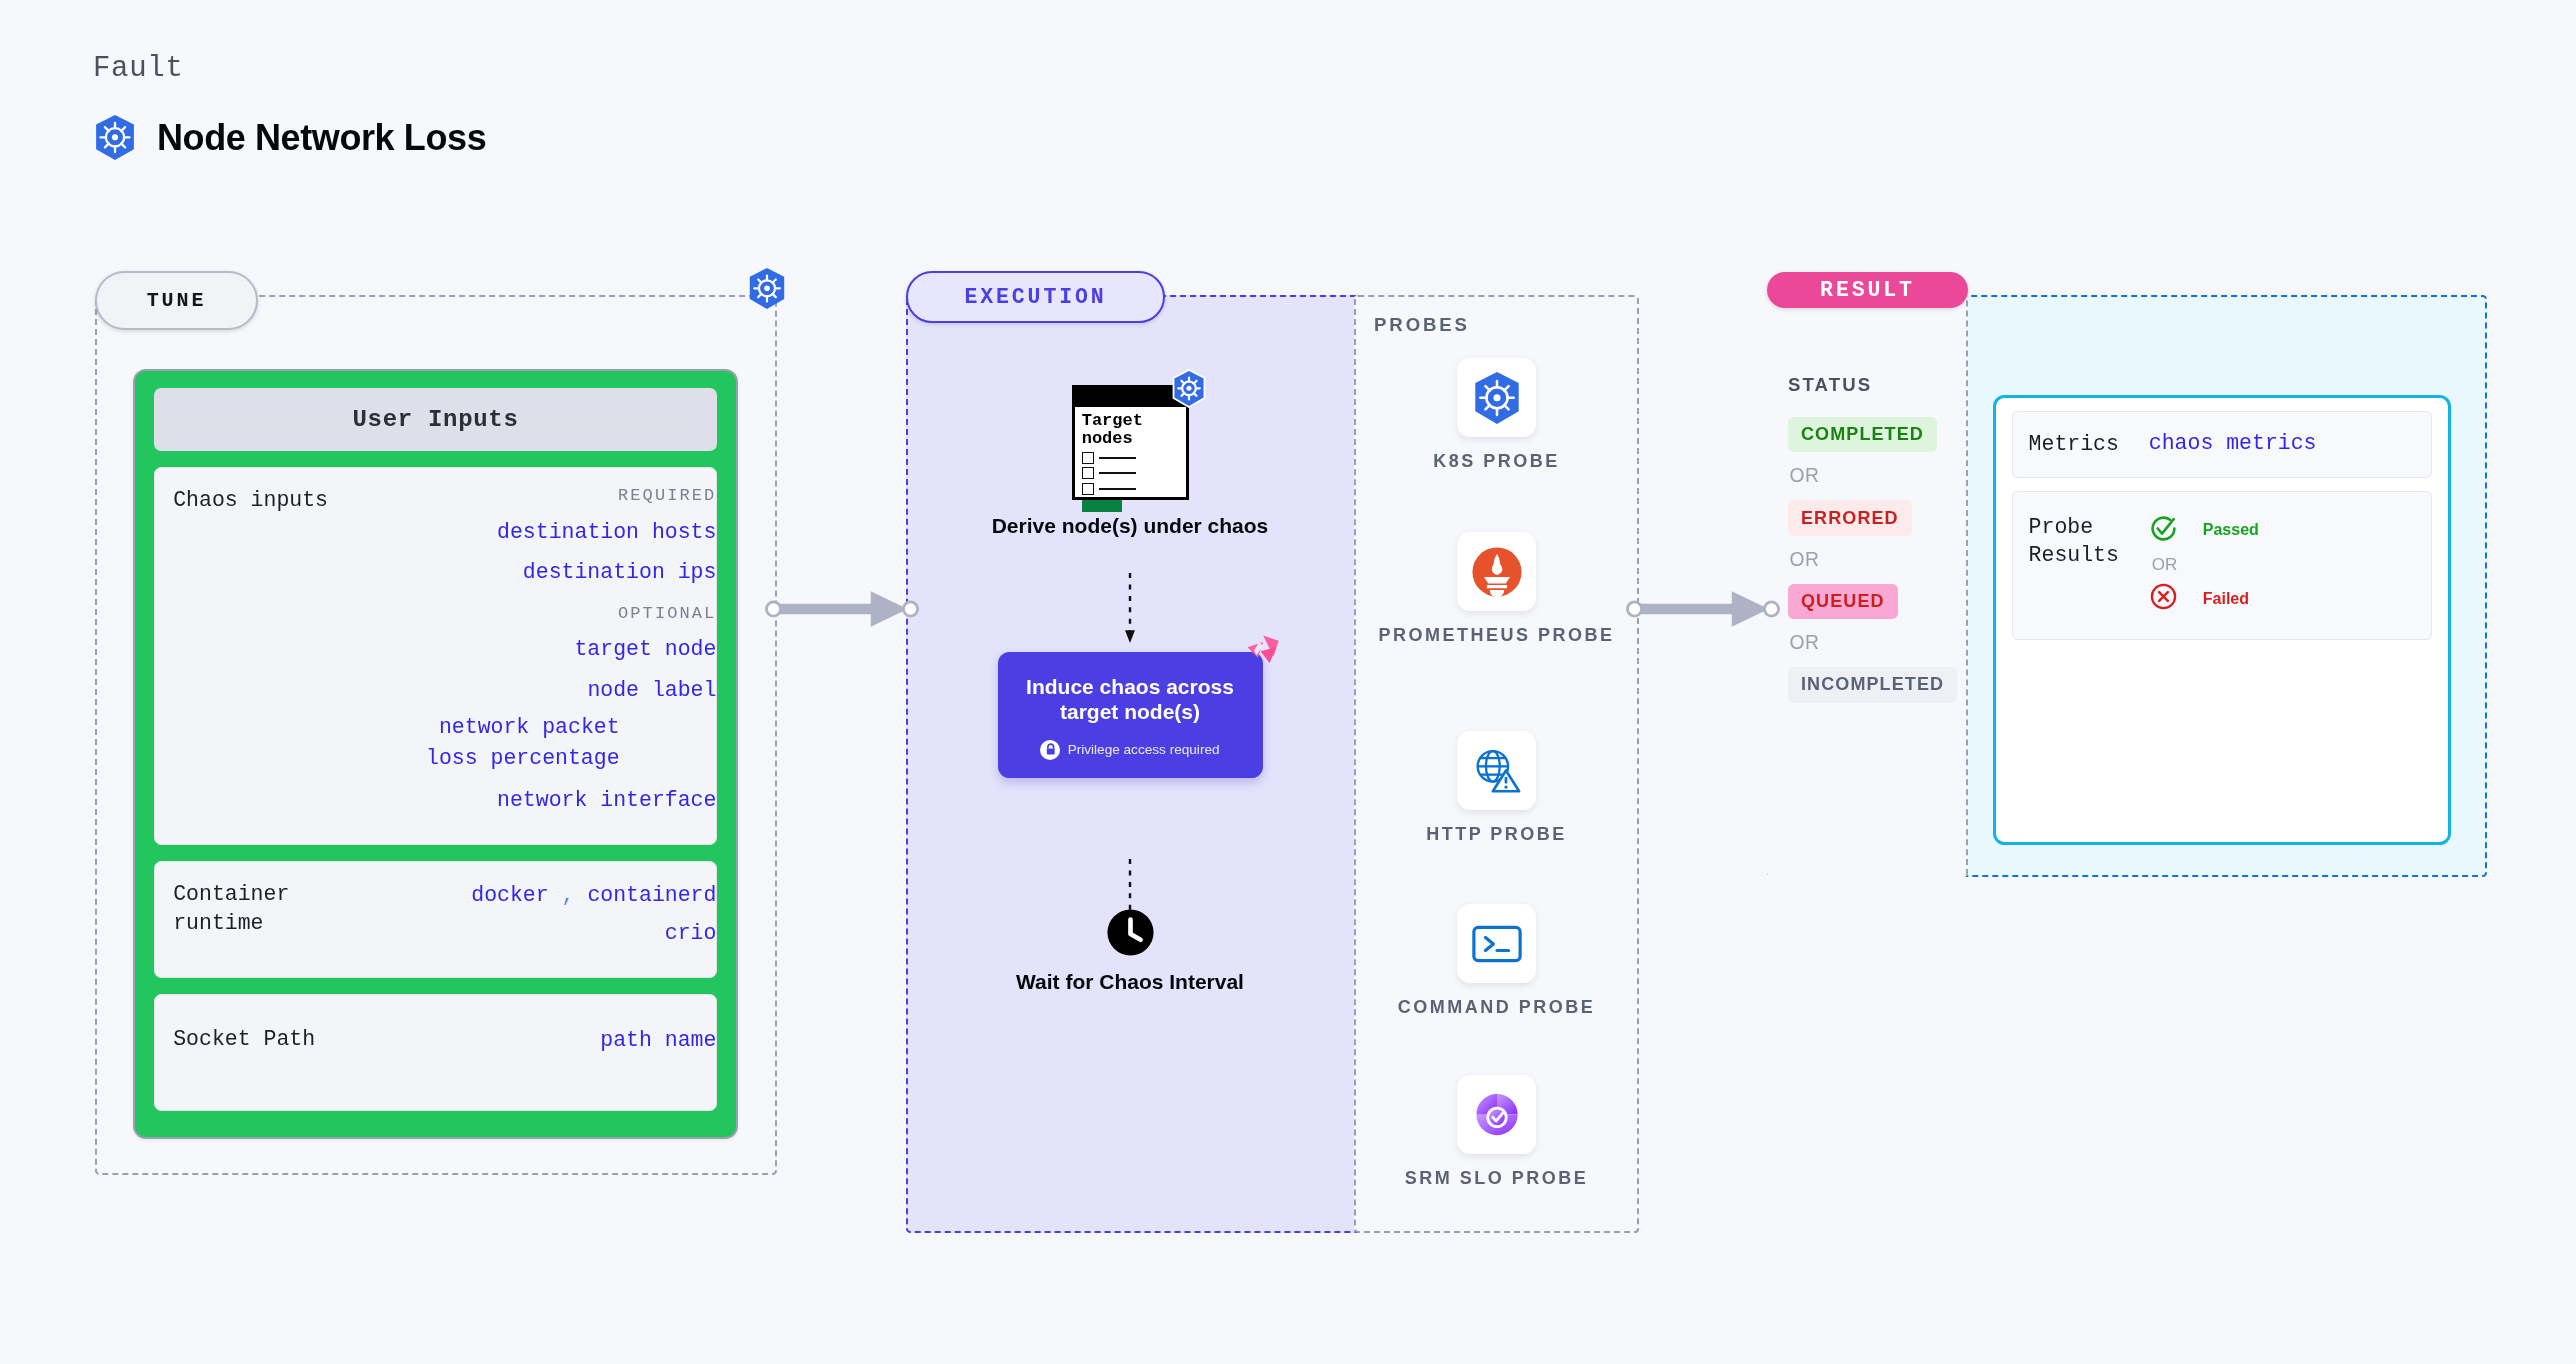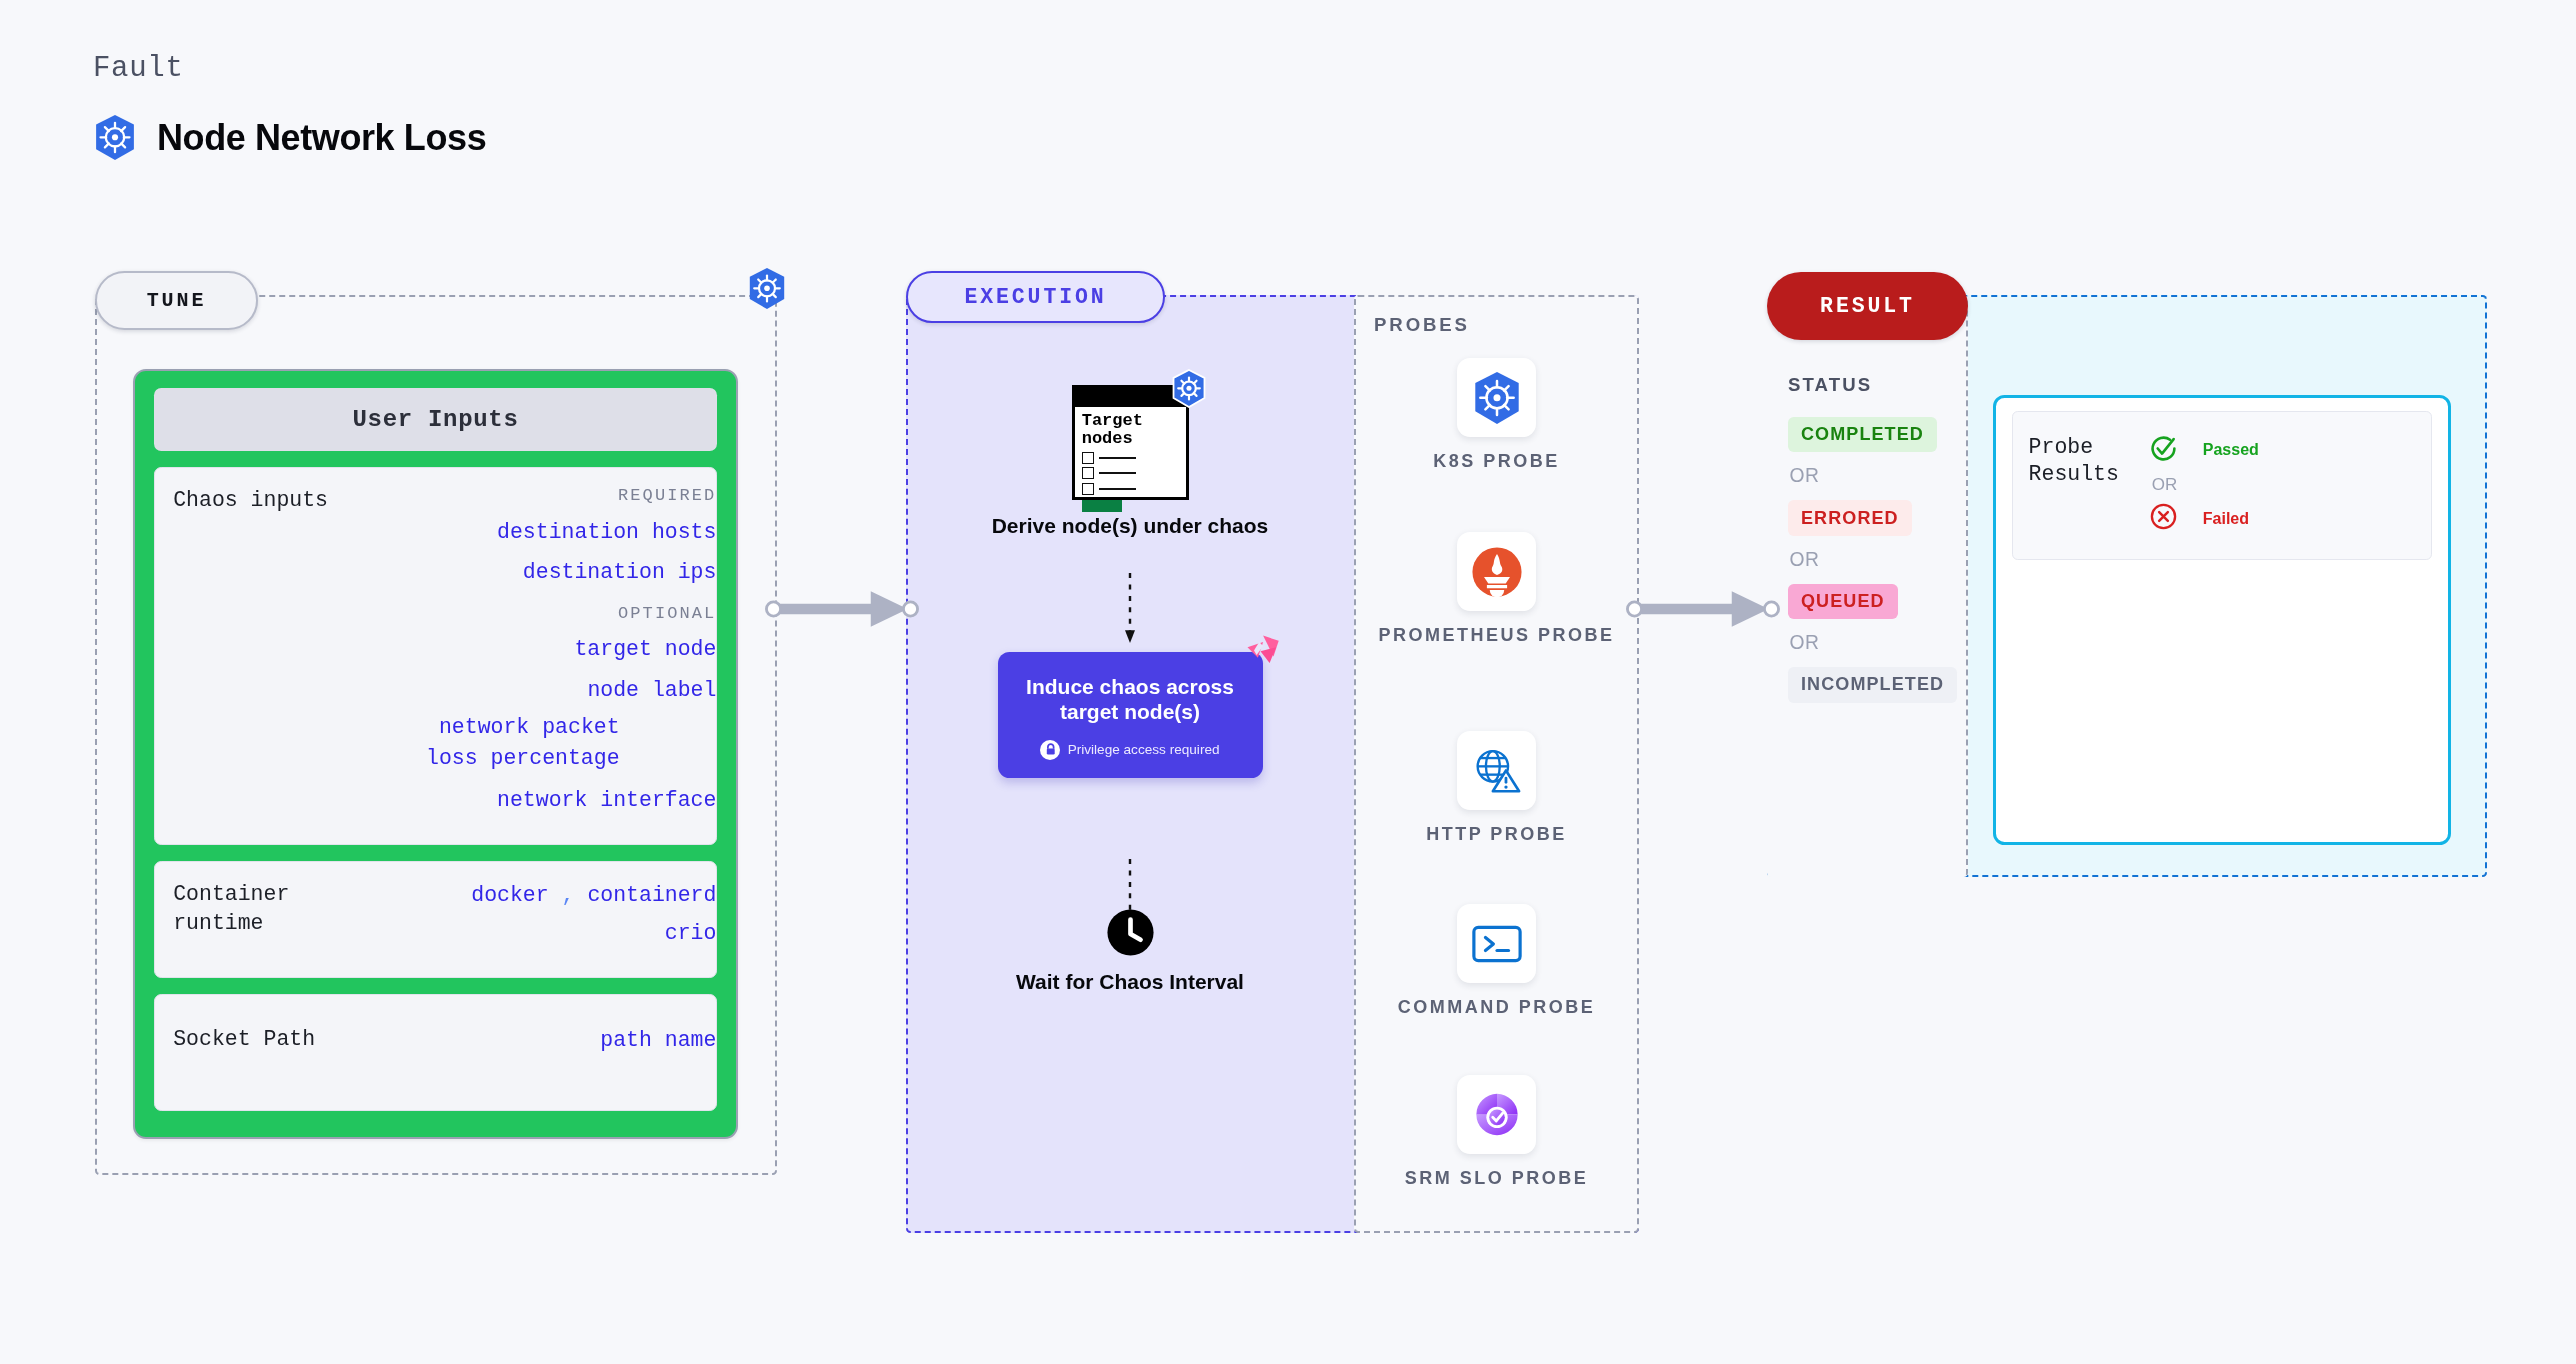--- a/index.html
+++ b/index.html
@@ -37,22 +37,22 @@
   }
   #pill-tune {
     left: 95px; top: 271px; width: 163px; height: 59px;
     background: #f2f3f7; border: 2.1px solid #b6bac9; color: #14161d; font-size: 20px;
   }
   #pill-exec {
     left: 906px; top: 271px; width: 259px; height: 52px;
     background: #e7e6fd; border: 2.9px solid #4b3fe4; color: #4b3fe4; font-size: 21.5px;
   }
   #pill-result {
-    left: 1767px; top: 272px; width: 201px; height: 68px;
-    background: #b91c1c; border: none; color: #ffffff; font-size: 21.5px;
+    left: 1767px; top: 272px; width: 201px; height: 36px;
+    background: #ec4899; border: none; color: #ffffff; font-size: 21.5px;
   }
 
   
   .stage-box { position: absolute; border-radius: 4.3px; }
   #box-tune {
     left: 95px; top: 295px; width: 682px; height: 880px;
     border: 2.1px dashed #9aa0b2; background: transparent;
   }
   #box-exec {
     left: 906px; top: 295px; width: 733px; height: 938px;
@@ -512,20 +512,24 @@
   <div class="or-text">OR</div>
   <span class="badge errored">ERRORED</span>
   <div class="or-text">OR</div>
   <span class="badge queued">QUEUED</span>
   <div class="or-text">OR</div>
   <span class="badge incomplete">INCOMPLETED</span>
 </div>
 
 <div id="output-card">
 
+  <div class="out-row">
+    <div class="out-label">Metrics</div>
+    <div class="out-val">chaos metrics</div>
+  </div>
 
   <div class="out-row" style="padding:21.5px 0 24px 0;">
     <div class="out-label">Probe Results</div>
     <div>
       <div class="res-line pass">
         <span>
           <svg width="29" height="29" viewBox="0 0 40 40">
             <path d="M35 20 A15 15 0 1 1 29 8" fill="none" stroke="#16a31f" stroke-width="3.6" stroke-linecap="round"></path>
             <path d="M12 20 L18 27 L34 7" fill="none" stroke="#16a31f" stroke-width="3.6" stroke-linecap="round" stroke-linejoin="round"></path>
           </svg>

